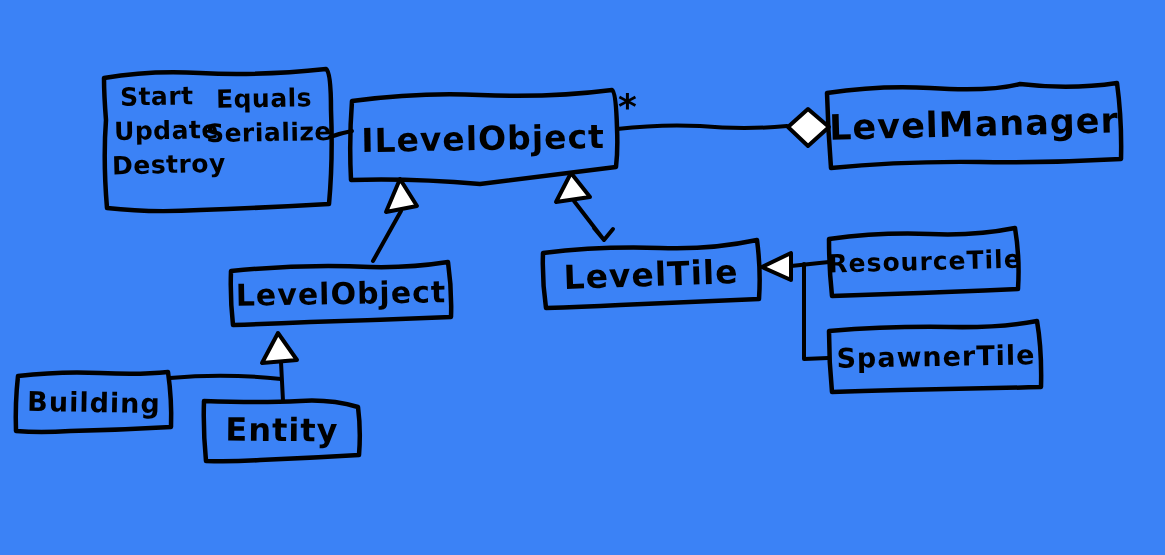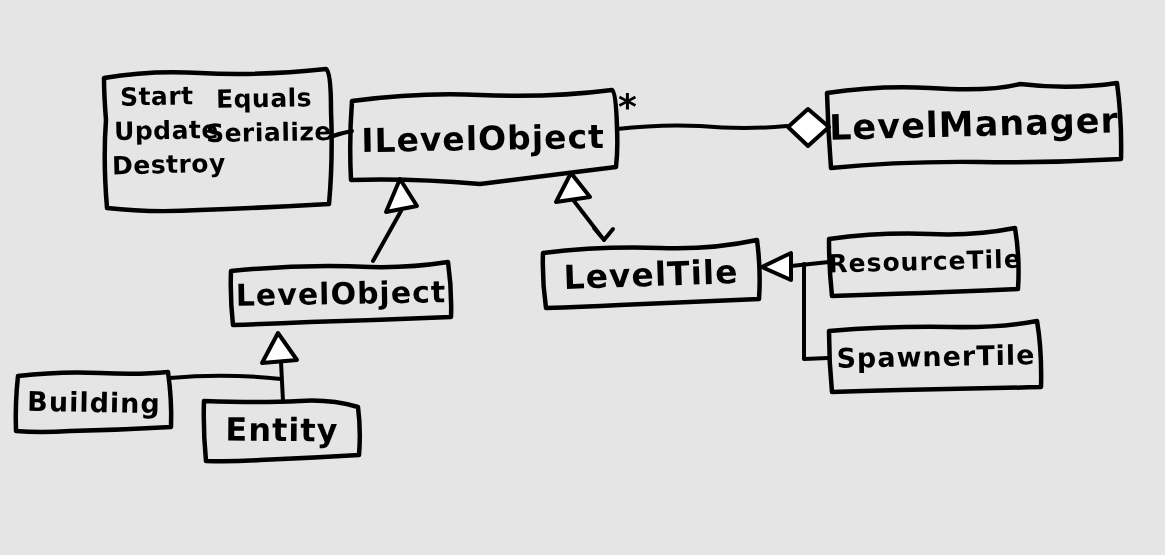--- a/index.html
+++ b/index.html
@@ -4,21 +4,21 @@
 <style>
   html, body {
     margin: 0;
     padding: 0;
     background: #ffffff;
   }
   .stage {
     position: relative;
     width: 1165px;
     height: 555px;
-    background: #e5e5e5;
+    background: #3b82f6;
     overflow: hidden;
     font-family: "DejaVu Sans", sans-serif;
   }
   .stage svg {
     position: absolute;
     left: 0;
     top: 0;
   }
   .ink {
     stroke: #000000;

